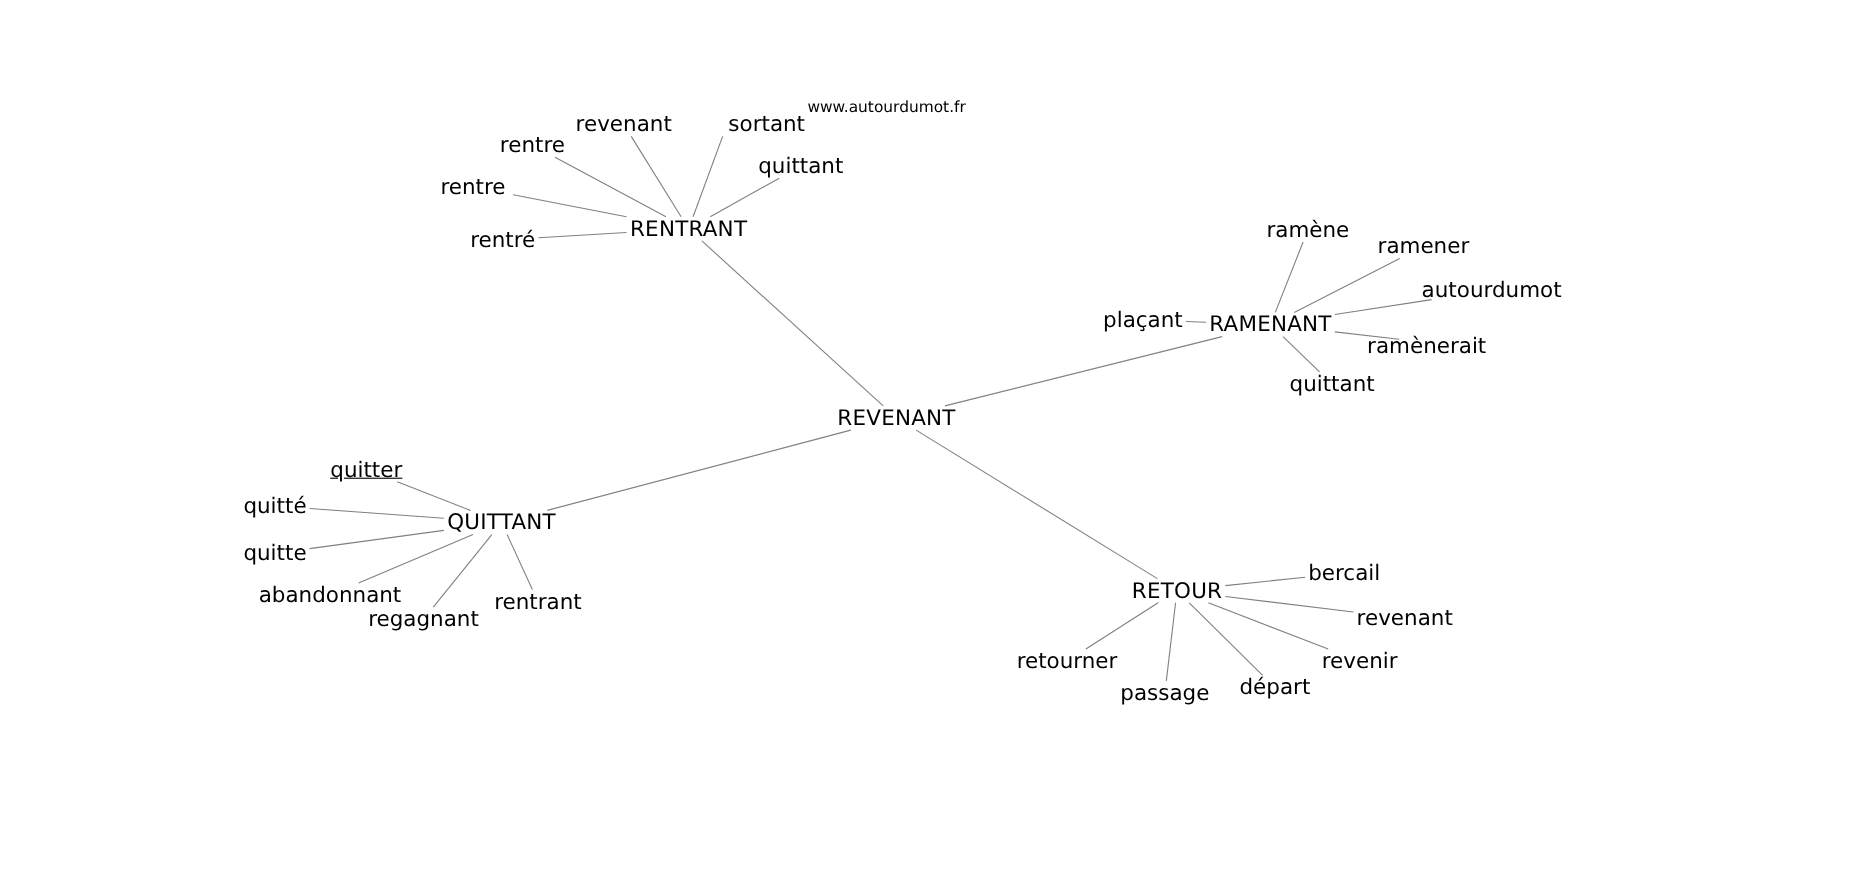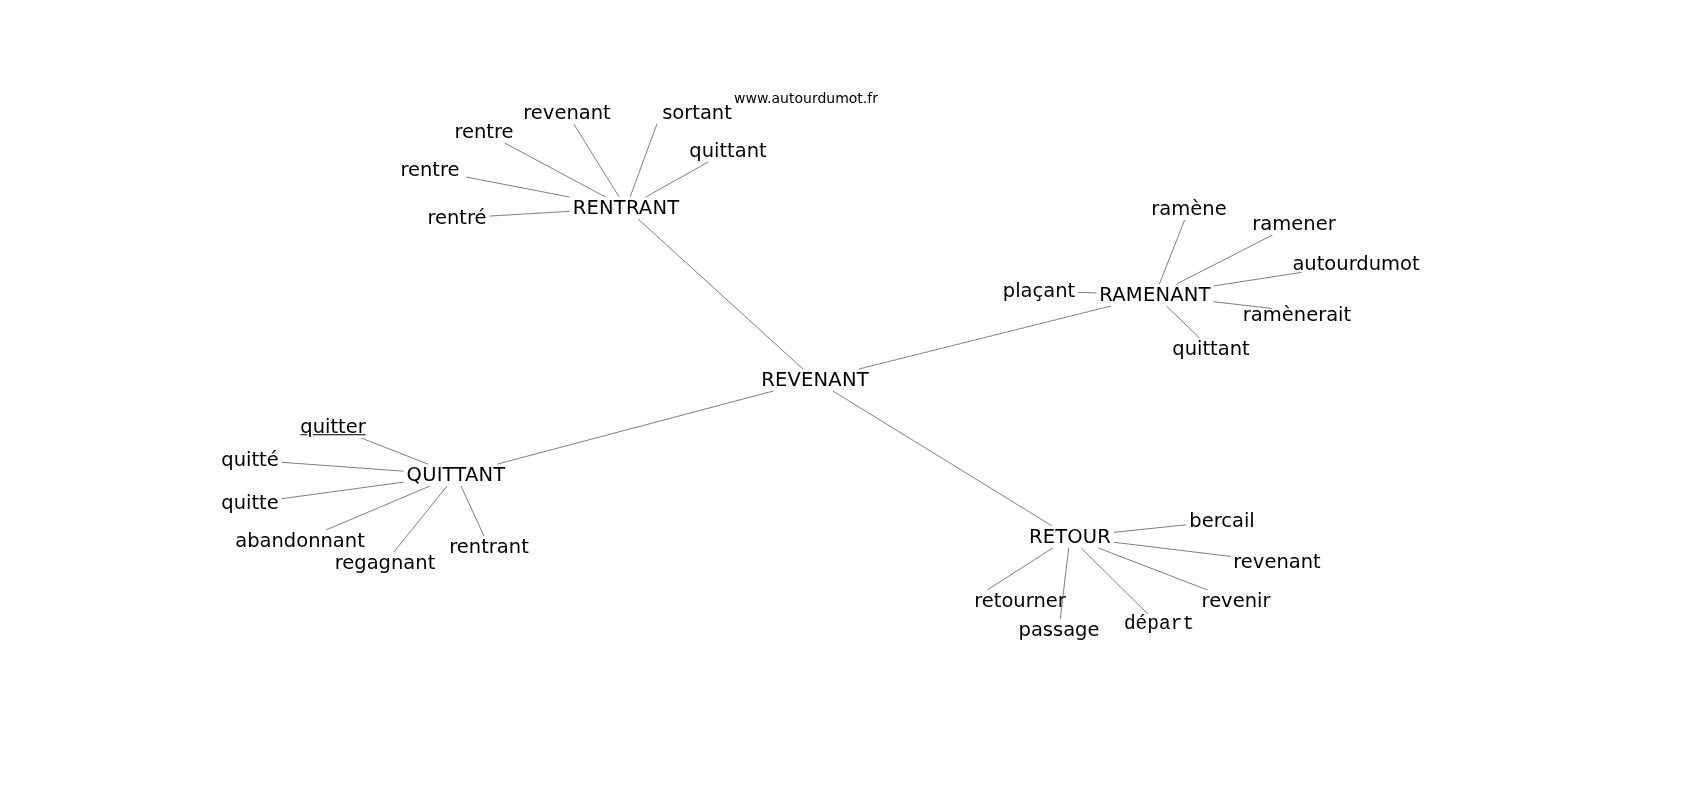--- a/index.html
+++ b/index.html
@@ -101,21 +101,21 @@
       <div class="node-label node-leaf" style="left: 1297px; top: 315px;">ramènerait</div>
       <div class="node-label node-leaf" style="left: 1211px; top: 349px;">quittant</div>
       <div class="node-label node-leaf" style="left: 333px; top: 427px; text-decoration: underline;">quitter</div>
       <div class="node-label node-leaf" style="left: 250px; top: 460px;">quitté</div>
       <div class="node-label node-leaf" style="left: 250px; top: 503px;">quitte</div>
       <div class="node-label node-leaf" style="left: 300px; top: 541px;">abandonnant</div>
       <div class="node-label node-leaf" style="left: 489px; top: 547px;">rentrant</div>
       <div class="node-label node-leaf" style="left: 385px; top: 563px; text-align: right;">regagnant</div>
       <div class="node-label node-leaf" style="left: 1222px; top: 521px;">bercail</div>
       <div class="node-label node-leaf" style="left: 1277px; top: 562px;">revenant</div>
-      <div class="node-label node-leaf" style="left: 1020px; top: 601px;">retourner</div>
+      <div class="node-label node-leaf" style="left: 970px; top: 601px;">retourner</div>
       <div class="node-label node-leaf" style="left: 1236px; top: 601px;">revenir</div>
-      <div class="node-label node-leaf" style="left: 1159px; top: 625px; font-family: Liberation Mono, monospace;">départ</div>
+      <div class="node-label node-leaf" style="left: 1159px; top: 625px;">départ</div>
       <div class="node-label node-leaf" style="left: 1059px; top: 630px;">passage</div>
     </div>
 
   <div class="watermark" style="left: 806px; top: 75px; margin-top: 23px;">www.autourdumot.fr</div>
 
 </div>
 
 </body></html>

